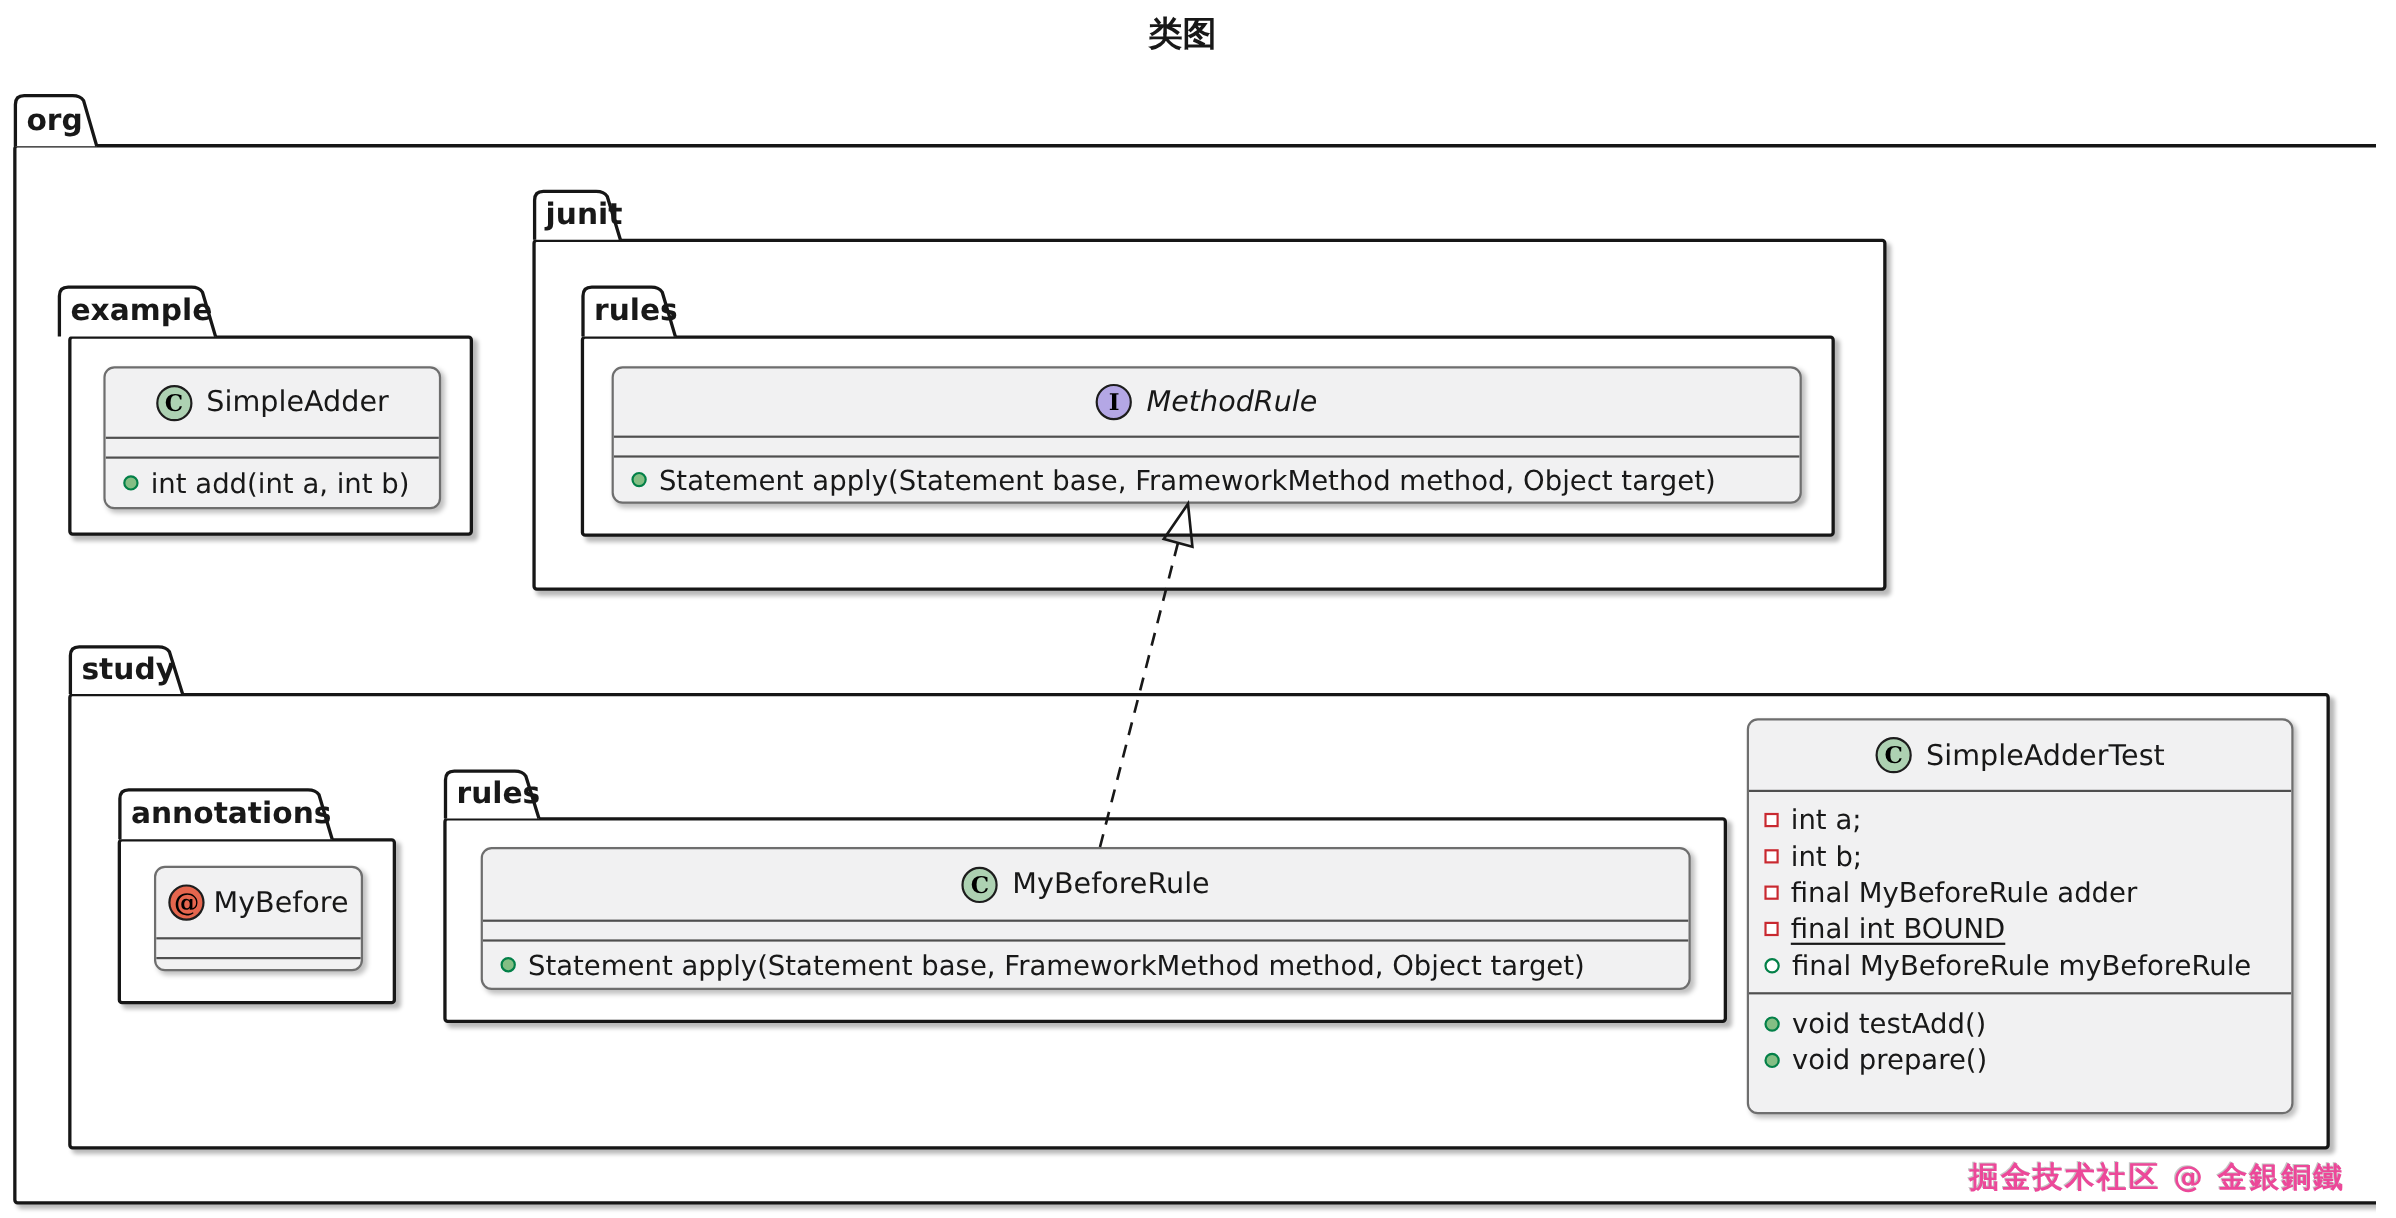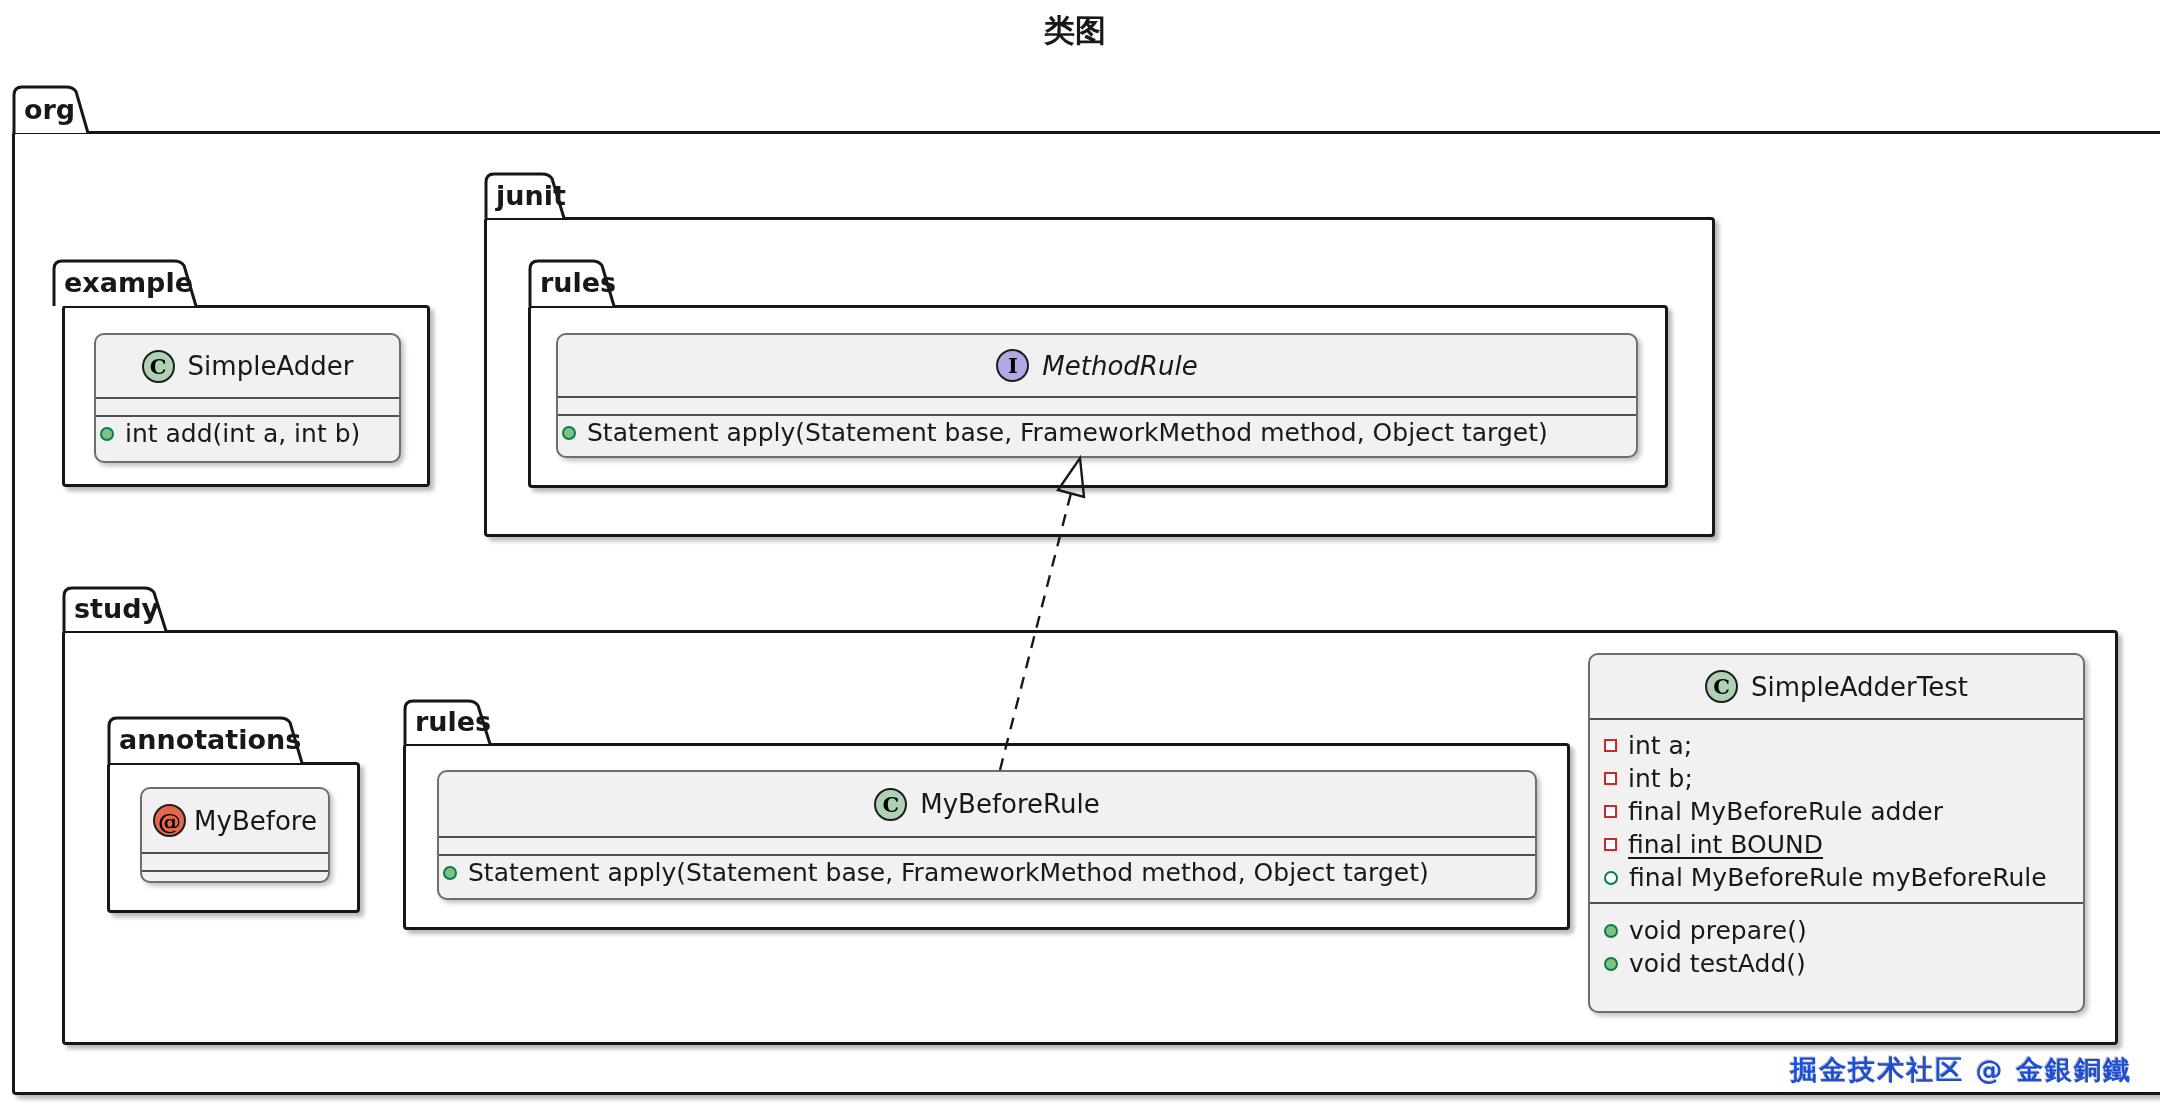--- a/index.html
+++ b/index.html
@@ -31,21 +31,21 @@
     border-radius:10px; box-shadow:3px 3px 5px rgba(0,0,0,0.25);
     display:flex; flex-direction:column; overflow:hidden;
   }
   .cb-title {
     display:flex; align-items:center; justify-content:center; gap:13px;
     font-size:26px; flex:none;
   }
   .cb-title.italic .cls-name { font-style:italic; }
   .sep { flex:none; height:0; border-top:2px solid #4f4f4f; }
   .empty-gap { flex:none; height:16px; }
-  .members { display:flex; flex-direction:column; flex:1 1 auto; padding:0 4px; }
+  .members { display:flex; flex-direction:column; justify-content:center; flex:1 1 auto; padding:0 16px; }
   .members.multi { flex:none; justify-content:flex-start; padding:9px 14px 8px 14px; }
   .member-row { display:flex; align-items:center; gap:11px; height:33px; font-size:25px; white-space:nowrap; }
   .member-row .mtext { line-height:1; }
   .member-row.u .mtext { text-decoration:underline; text-underline-offset:4px; }
   
   .vis { flex:none; display:inline-block; }
   .vis-method        { width:14px; height:14px; border-radius:50%; background:#84BE84; border:2.5px solid #038048; }
   .vis-public-field  { width:14px; height:14px; border-radius:50%; background:#ffffff; border:2.5px solid #038048; }
   .vis-private-field { width:13px; height:13px; background:#ffffff; border:2.5px solid #C82930; }
   
@@ -56,21 +56,21 @@
     font-weight:bold; font-size:21px; color:#000;
   }
   .lc-class      { background:#ADD1B2; }
   .lc-interface  { background:#B4A7E5; }
   .lc-annotation { background:#E5664E; font-size:23px; }
   
   .arrow-layer { position:absolute; left:0; top:0; pointer-events:none; }
   
   .watermark {
     position:absolute; right:28px; top:1052px; font-size:27px; font-weight:bold;
-    letter-spacing:2px; color:#1d4ed8; white-space:nowrap;
+    letter-spacing:2px; color:#ec4899; white-space:nowrap;
     text-shadow:-1px -1px 0 rgba(90,90,90,0.35), 1.5px 1.5px 0 rgba(255,255,255,0.95);
   }
 </style>
 </head>
 <body>
 
 <div class="canvas">
 
   <div class="diagram-title">类图</div>
 
@@ -221,25 +221,25 @@
       </div>
       <div class="member-row">
         <span class="vis vis-public-field"></span>
         <span class="mtext">final MyBeforeRule myBeforeRule</span>
       </div>
     </div>
     <div class="sep"></div>
     <div class="members multi" style="padding-top:10px;">
       <div class="member-row">
         <span class="vis vis-method"></span>
+        <span class="mtext">void testAdd()</span>
+      </div>
+      <div class="member-row">
+        <span class="vis vis-method"></span>
         <span class="mtext">void prepare()</span>
-      </div>
-      <div class="member-row">
-        <span class="vis vis-method"></span>
-        <span class="mtext">void testAdd()</span>
       </div>
     </div>
   </div>
 
   <svg class="arrow-layer" width="2178" height="1107" viewBox="0 0 2178 1107">
     <line x1="1000" y1="770" x2="1071" y2="493" stroke="#181818" stroke-width="2.4" stroke-dasharray="12 9"></line>
     <polygon points="1080,458 1084,497 1058,490" fill="none" stroke="#181818" stroke-width="2.4" stroke-linejoin="miter"></polygon>
   </svg>
 
   <div class="watermark">掘金技术社区 @ 金銀銅鐵</div>

